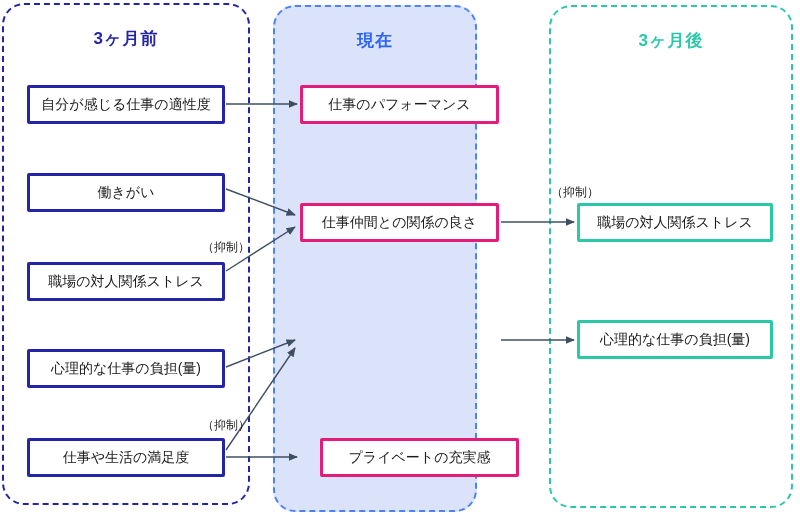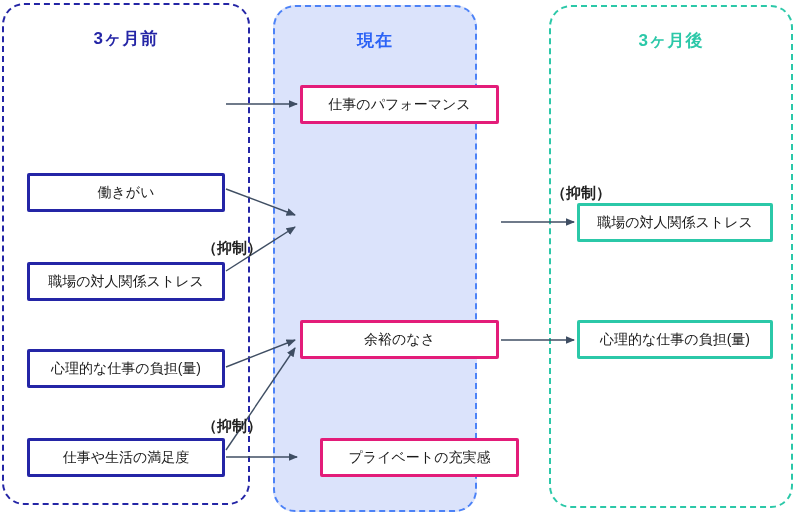--- a/index.html
+++ b/index.html
@@ -20,21 +20,21 @@
   .panel-future .col-header{color:#2bc8a8;}
   .node{
     position:absolute;box-sizing:border-box;background:#ffffff;
     display:flex;align-items:center;justify-content:center;
     font-size:14px;white-space:nowrap;border-radius:2px;
   }
   .node-past{border:3px solid #2425a6;left:27px;width:198px;height:39px;}
   .node-present{border:3px solid #e31c79;left:300px;width:199px;height:39px;}
   .node-future{border:3px solid #2bc8a8;left:577px;width:196px;height:39px;}
   .suppress{
-    position:absolute;font-size:15px;color:#222222;white-space:nowrap;font-weight:bold;
+    position:absolute;font-size:12px;color:#222222;white-space:nowrap;
   }
   #arrows{position:absolute;left:0;top:0;pointer-events:none;}
 </style>
 </head>
 <body>
 
 <div id="canvas">
 
   <div class="panel panel-past">
     <div class="col-header">3ヶ月前</div>
@@ -55,27 +55,28 @@
     <line x1="226" y1="104" x2="297" y2="104" stroke="#3f4e63" stroke-width="1.4" marker-end="url(#ah)"></line>
     <line x1="226" y1="189" x2="295" y2="215" stroke="#3f4e63" stroke-width="1.4" marker-end="url(#ah)"></line>
     <line x1="226" y1="271" x2="295" y2="227" stroke="#3f4e63" stroke-width="1.4" marker-end="url(#ah)"></line>
     <line x1="226" y1="367" x2="295" y2="340" stroke="#3f4e63" stroke-width="1.4" marker-end="url(#ah)"></line>
     <line x1="226" y1="450" x2="295" y2="348" stroke="#3f4e63" stroke-width="1.4" marker-end="url(#ah)"></line>
     <line x1="226" y1="457" x2="297" y2="457" stroke="#3f4e63" stroke-width="1.4" marker-end="url(#ah)"></line>
     <line x1="501" y1="222" x2="574" y2="222" stroke="#3f4e63" stroke-width="1.4" marker-end="url(#ah)"></line>
     <line x1="501" y1="340" x2="574" y2="340" stroke="#3f4e63" stroke-width="1.4" marker-end="url(#ah)"></line>
   </svg>
 
+  <div class="node node-past" style="top:85px;">自分が感じる仕事の適性度</div>
   <div class="node node-past" style="top:173px;">働きがい</div>
   <div class="node node-past" style="top:262px;">職場の対人関係ストレス</div>
   <div class="node node-past" style="top:349px;">心理的な仕事の負担(量)</div>
   <div class="node node-past" style="top:438px;">仕事や生活の満足度</div>
 
   <div class="node node-present" style="top:85px;">仕事のパフォーマンス</div>
-  <div class="node node-present" style="top:320px;">余裕のなさ</div>
+  <div class="node node-present" style="top:203px;">仕事仲間との関係の良さ</div>
   <div class="node node-present" style="top:438px;margin-left:20px;">プライベートの充実感</div>
 
   <div class="node node-future" style="top:203px;">職場の対人関係ストレス</div>
   <div class="node node-future" style="top:320px;">心理的な仕事の負担(量)</div>
 
   <span class="suppress" style="left:202px;top:239px;">（抑制）</span>
   <span class="suppress" style="left:202px;top:417px;">（抑制）</span>
   <span class="suppress" style="left:551px;top:184px;">（抑制）</span>
 
 </div>

